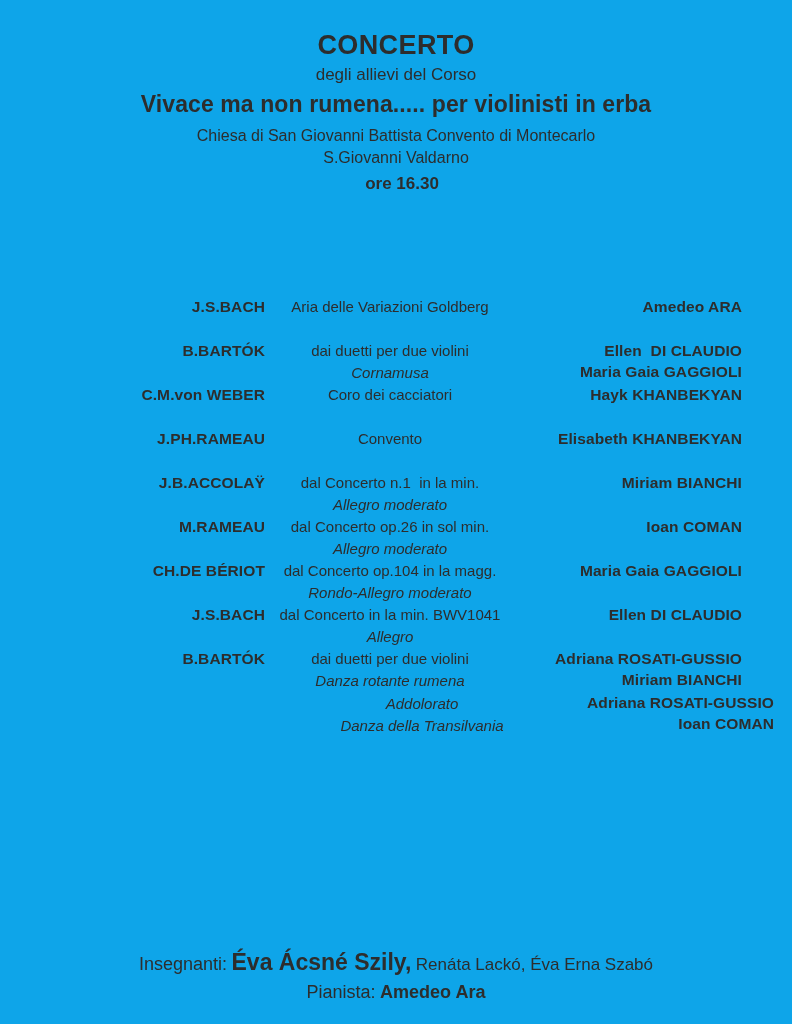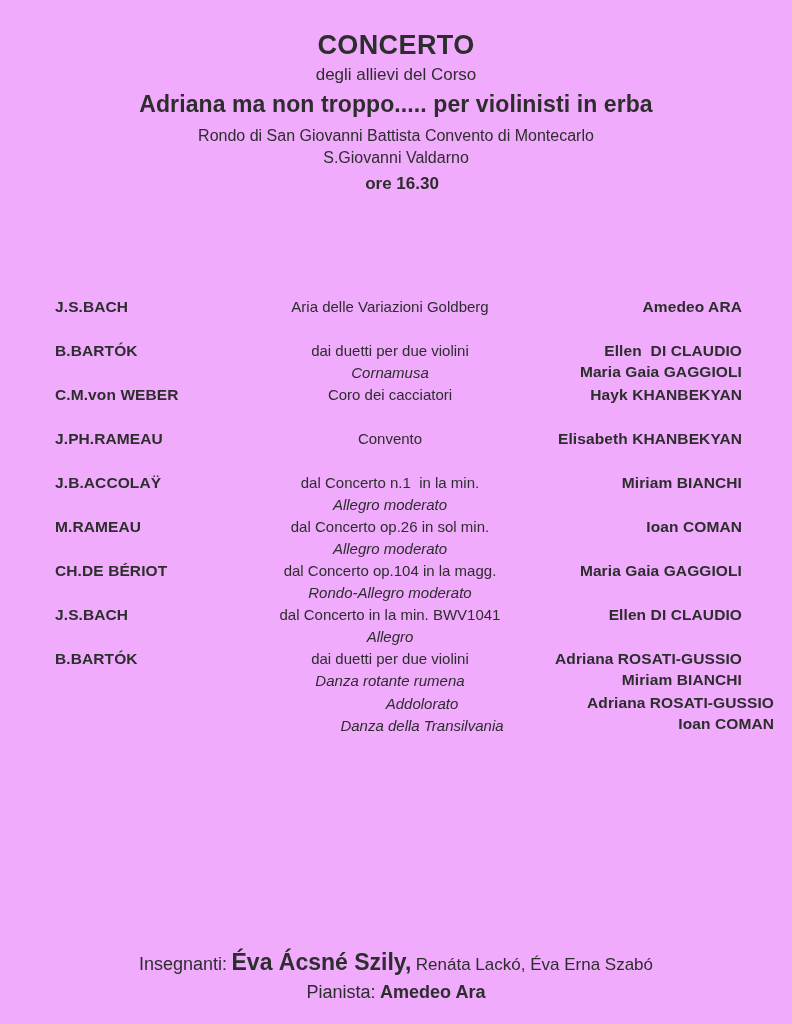--- a/index.html
+++ b/index.html
@@ -14,21 +14,21 @@
     position: relative;
     overflow: hidden;
     font-family: "Liberation Sans", sans-serif;
     color: #2d2d2d;
     -webkit-font-smoothing: antialiased;
   }
 
   .page {
     position: absolute;
     inset: 0;
-    background: #f0abfc;
+    background: #0ea5e9;
     padding-left: 16px;
   }
 
   
   .header {
     position: absolute;
     left: 0;
     top: 30px;
     width: 792px;
     text-align: center;
@@ -87,21 +87,21 @@
   .row-inner {
     position: relative;
     min-height: 22px;
   }
 
   .col-composer {
     position: absolute;
     left: 55px;
     top: 0;
     width: 210px;
-    text-align: left;
+    text-align: right;
     font-size: 15.5px;
     font-weight: bold;
     letter-spacing: 0.1px;
     line-height: 21px;
     white-space: nowrap;
   }
 
   .col-work {
     position: absolute;
     left: 215px;
@@ -183,22 +183,22 @@
   }
 </style>
 </head>
 <body>
 
 <div class="page">
 
   <div class="header">
     <div class="title-main">CONCERTO</div>
     <div class="title-sub">degli allievi del Corso</div>
-    <div class="title-course">Adriana ma non troppo..... per violinisti in erba</div>
-    <div class="venue-line">Rondo di San Giovanni Battista  Convento di Montecarlo</div>
+    <div class="title-course">Vivace ma non rumena..... per violinisti in erba</div>
+    <div class="venue-line">Chiesa di San Giovanni Battista  Convento di Montecarlo</div>
     <div class="venue-line2">S.Giovanni Valdarno</div>
     <div class="time-line">ore 16.30</div>
   </div>
 
   <div class="program">
 
     <div class="prog-row">
       <div class="row-inner">
         <div class="col-composer">J.S.BACH</div>
         <div class="col-work">

